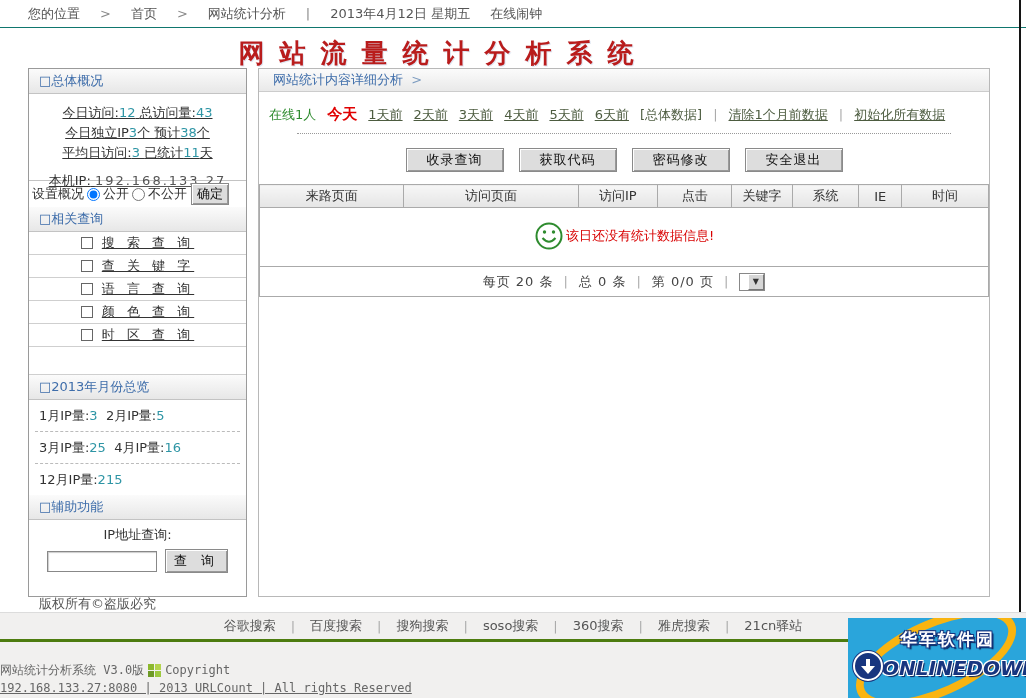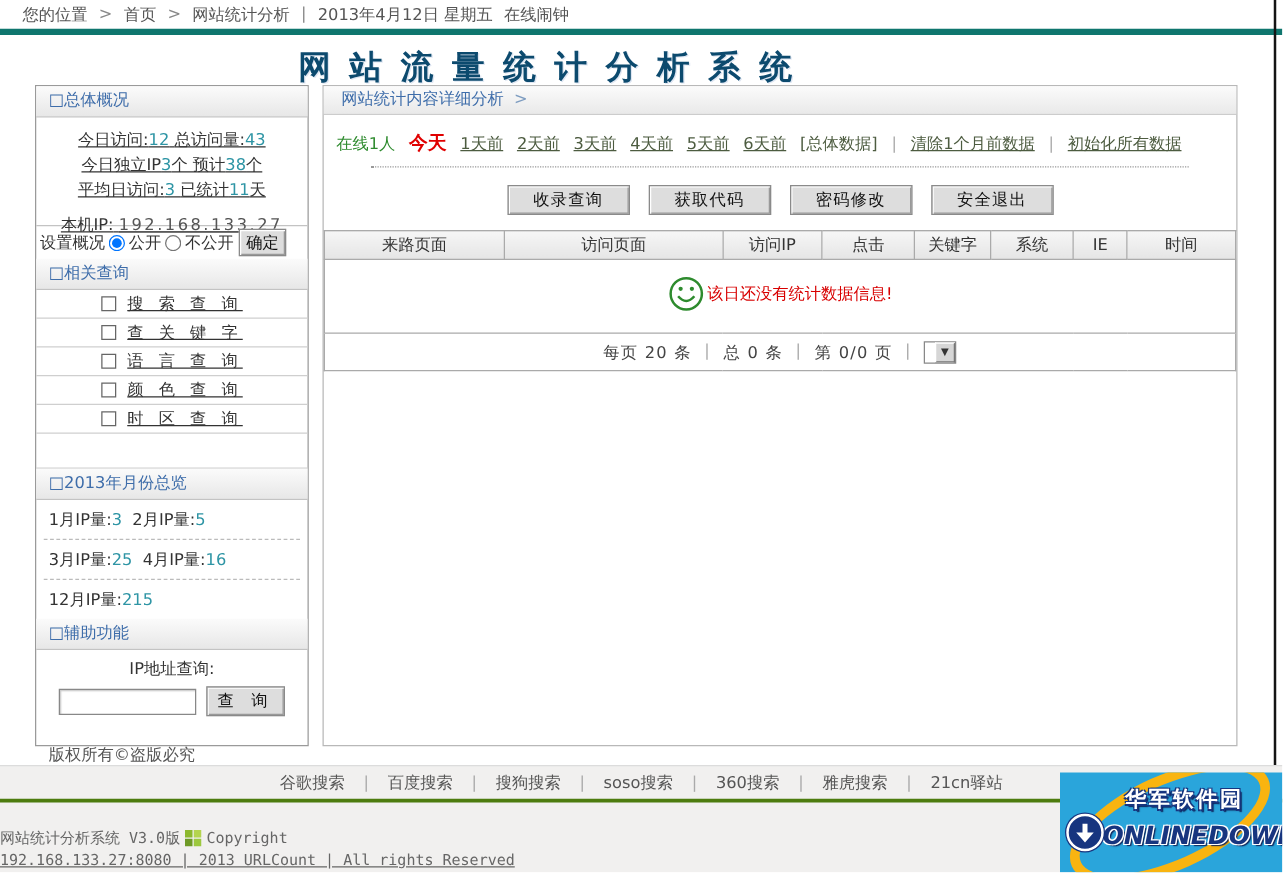--- a/index.html
+++ b/index.html
@@ -1,28 +1,28 @@
 <!DOCTYPE html>
 <html><head>
 <meta charset="utf-8">
 <style>
   html,body{margin:0;padding:0;background:#fff;}
   .page{position:relative;width:1026px;height:698px;background:#fff;overflow:hidden;
         font-family:"DejaVu Sans","Liberation Sans",sans-serif;font-size:13px;color:#333;}
 
   
   .crumbbar{position:absolute;left:0;top:0;width:1026px;height:28px;box-sizing:border-box;
-            border-bottom:5px solid #0f766e;display:flex;align-items:center;gap:9px;
-            padding-left:18px;color:#555;}
+            border-bottom:1px solid #0f766e;display:flex;align-items:center;gap:20px;
+            padding-left:28px;color:#555;}
   .crumbbar .link{color:#555;cursor:pointer;}
   .crumbbar .sep{color:#888;}
 
   
   .page-title{position:absolute;left:0;top:36px;width:887px;text-align:center;
-              font-size:26px;font-weight:bold;letter-spacing:15px;color:#0c4a6e;
+              font-size:26px;font-weight:bold;letter-spacing:15px;color:#b91c1c;
               text-shadow:1px 1px 0 #dfe6f2;}
 
   
   .sidebar{position:absolute;left:28px;top:68px;width:219px;height:529px;box-sizing:border-box;
            border:1px solid #9a9a9a;background:#fff;}
   .side-header{height:24px;line-height:24px;padding-left:10px;color:#3E6DAA;
                background:linear-gradient(#fbfbfb,#e7e7e7);border-bottom:1px solid #c3c3c3;}
   .stats{height:86px;box-sizing:border-box;padding-top:9px;text-align:center;line-height:20px;text-decoration:underline;}
   .num{color:#2E95A5;}
   .ip-line{margin-top:8px;}

